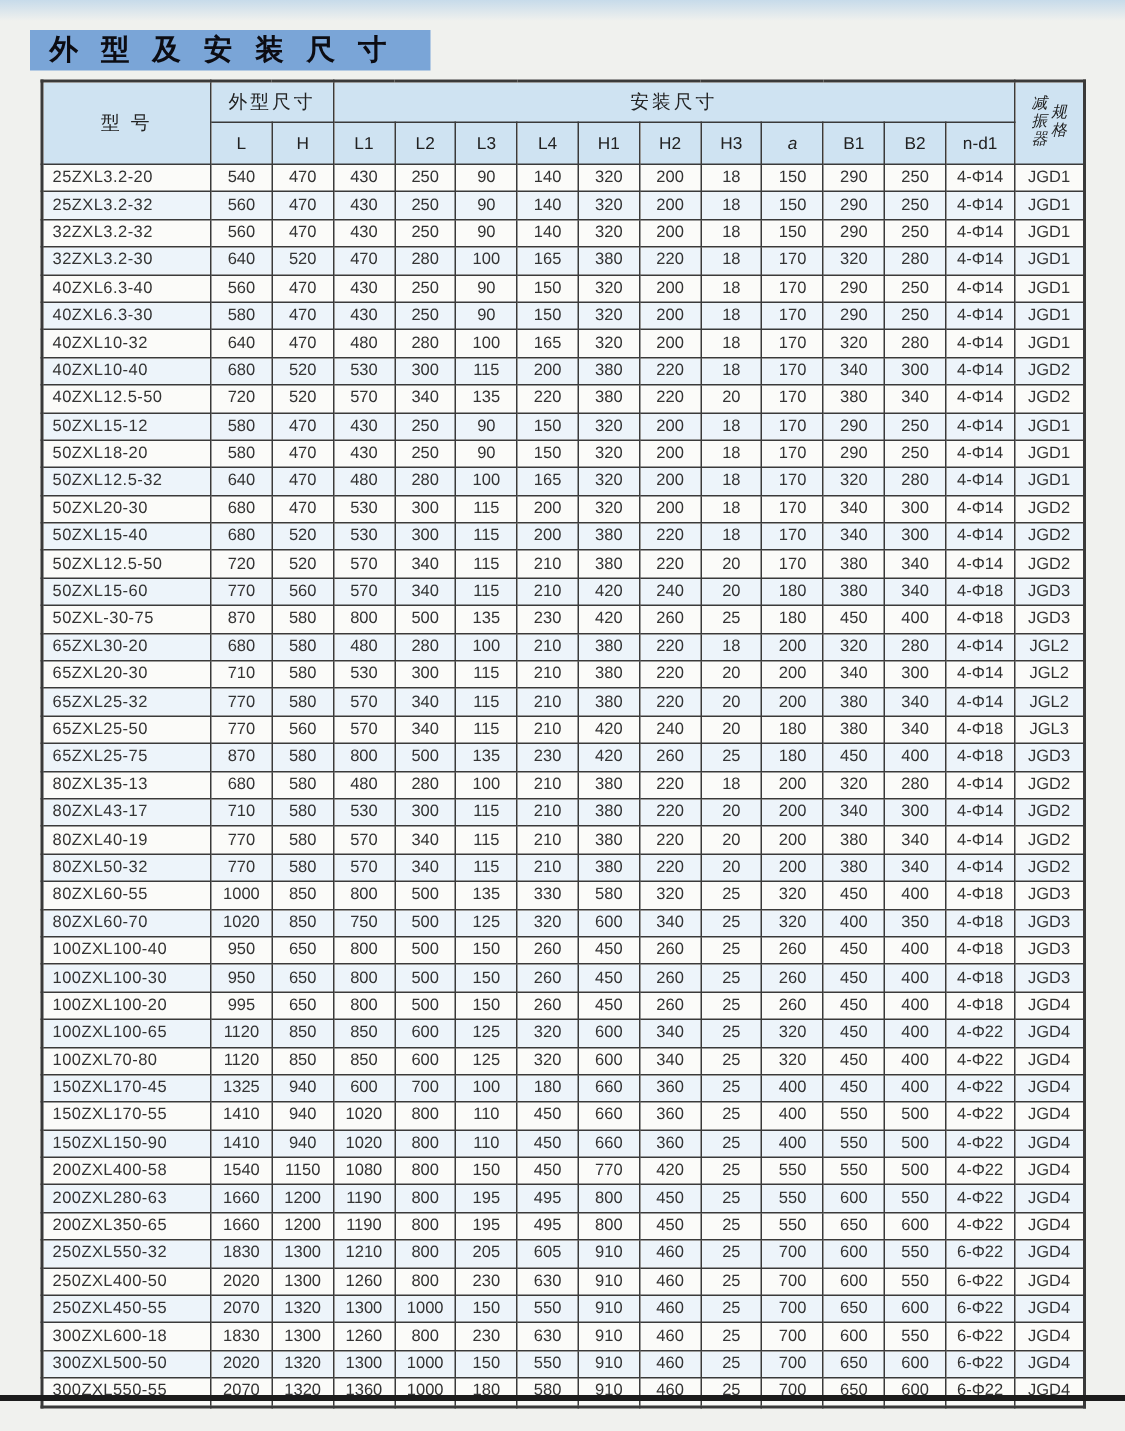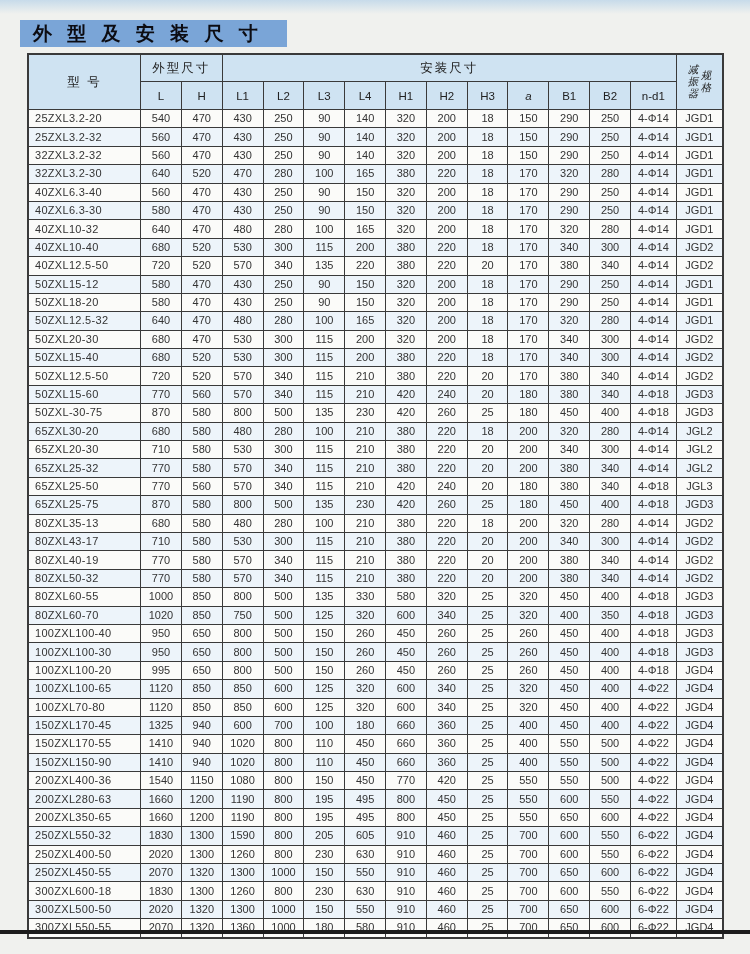--- a/index.html
+++ b/index.html
@@ -715,21 +715,21 @@
         <td>660</td>
         <td>360</td>
         <td>25</td>
         <td>400</td>
         <td>550</td>
         <td>500</td>
         <td>4-Φ22</td>
         <td>JGD4</td>
       </tr>
       <tr>
-        <td class="model">200ZXL400-36</td>
+        <td class="model">200ZXL400-58</td>
         <td>1540</td>
         <td>1150</td>
         <td>1080</td>
         <td>800</td>
         <td>150</td>
         <td>450</td>
         <td>770</td>
         <td>420</td>
         <td>25</td>
         <td>550</td>
@@ -769,21 +769,21 @@
         <td>550</td>
         <td>650</td>
         <td>600</td>
         <td>4-Φ22</td>
         <td>JGD4</td>
       </tr>
       <tr>
         <td class="model">250ZXL550-32</td>
         <td>1830</td>
         <td>1300</td>
-        <td>1590</td>
+        <td>1210</td>
         <td>800</td>
         <td>205</td>
         <td>605</td>
         <td>910</td>
         <td>460</td>
         <td>25</td>
         <td>700</td>
         <td>600</td>
         <td>550</td>
         <td>6-Φ22</td>

